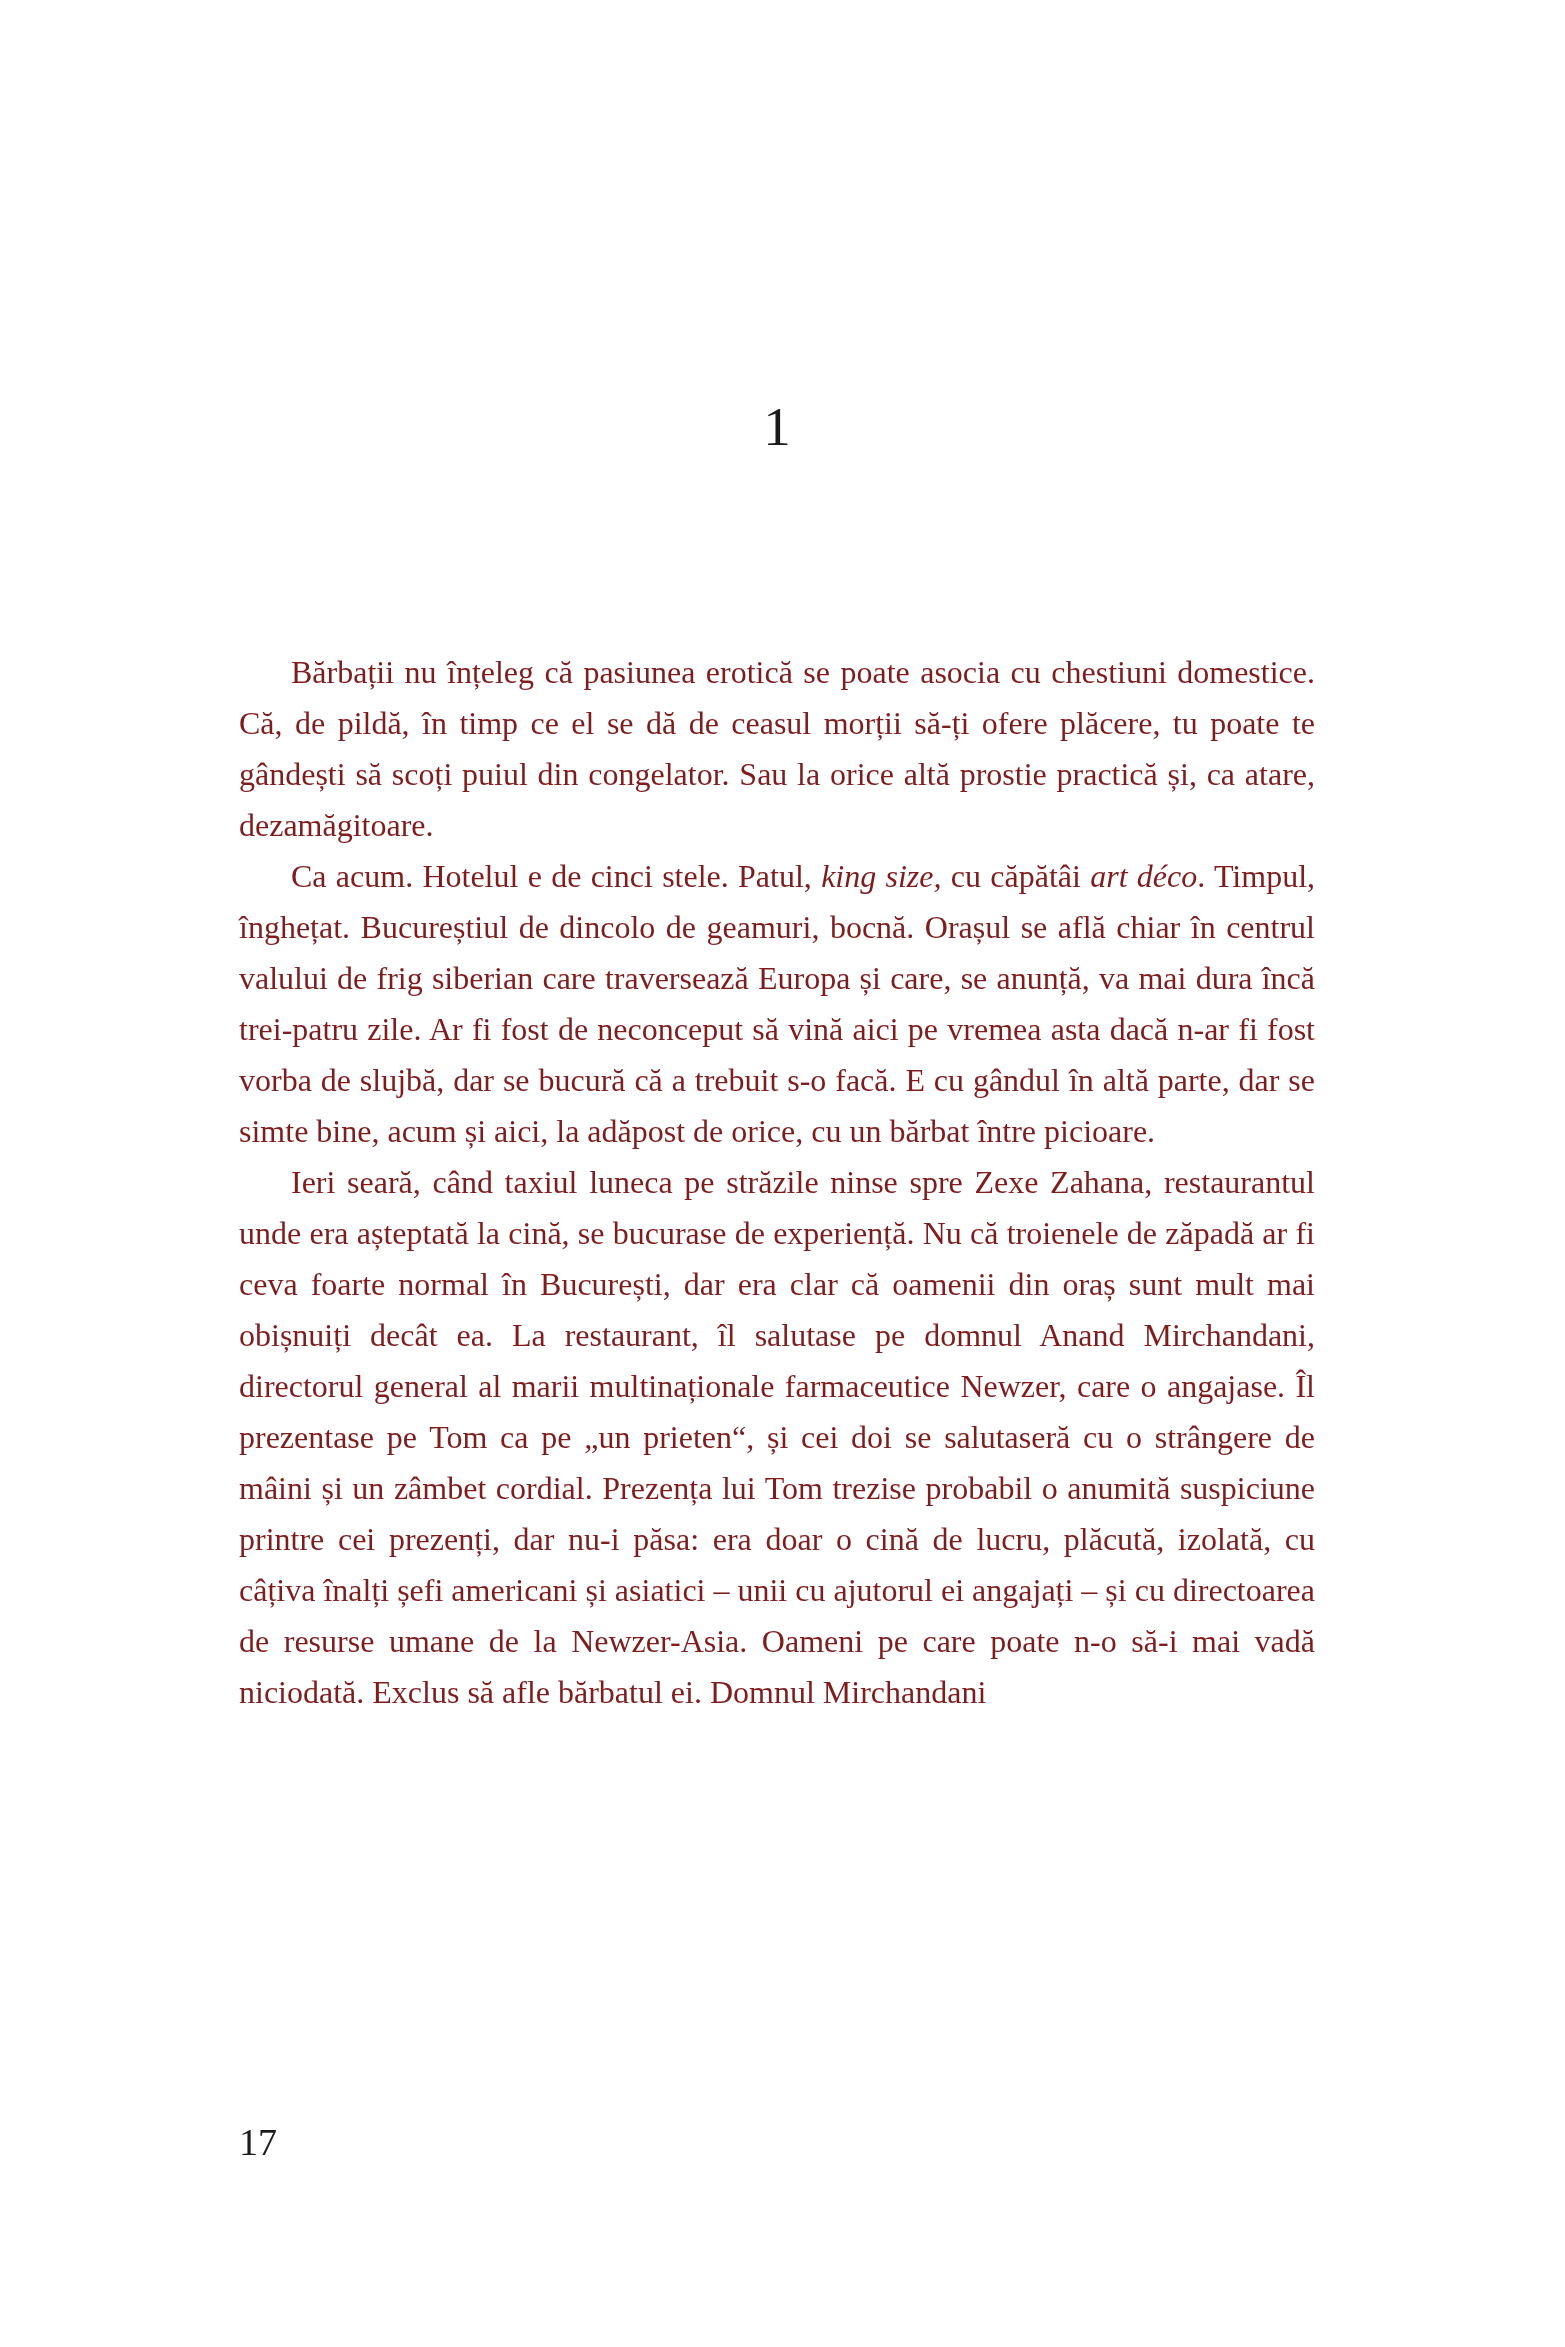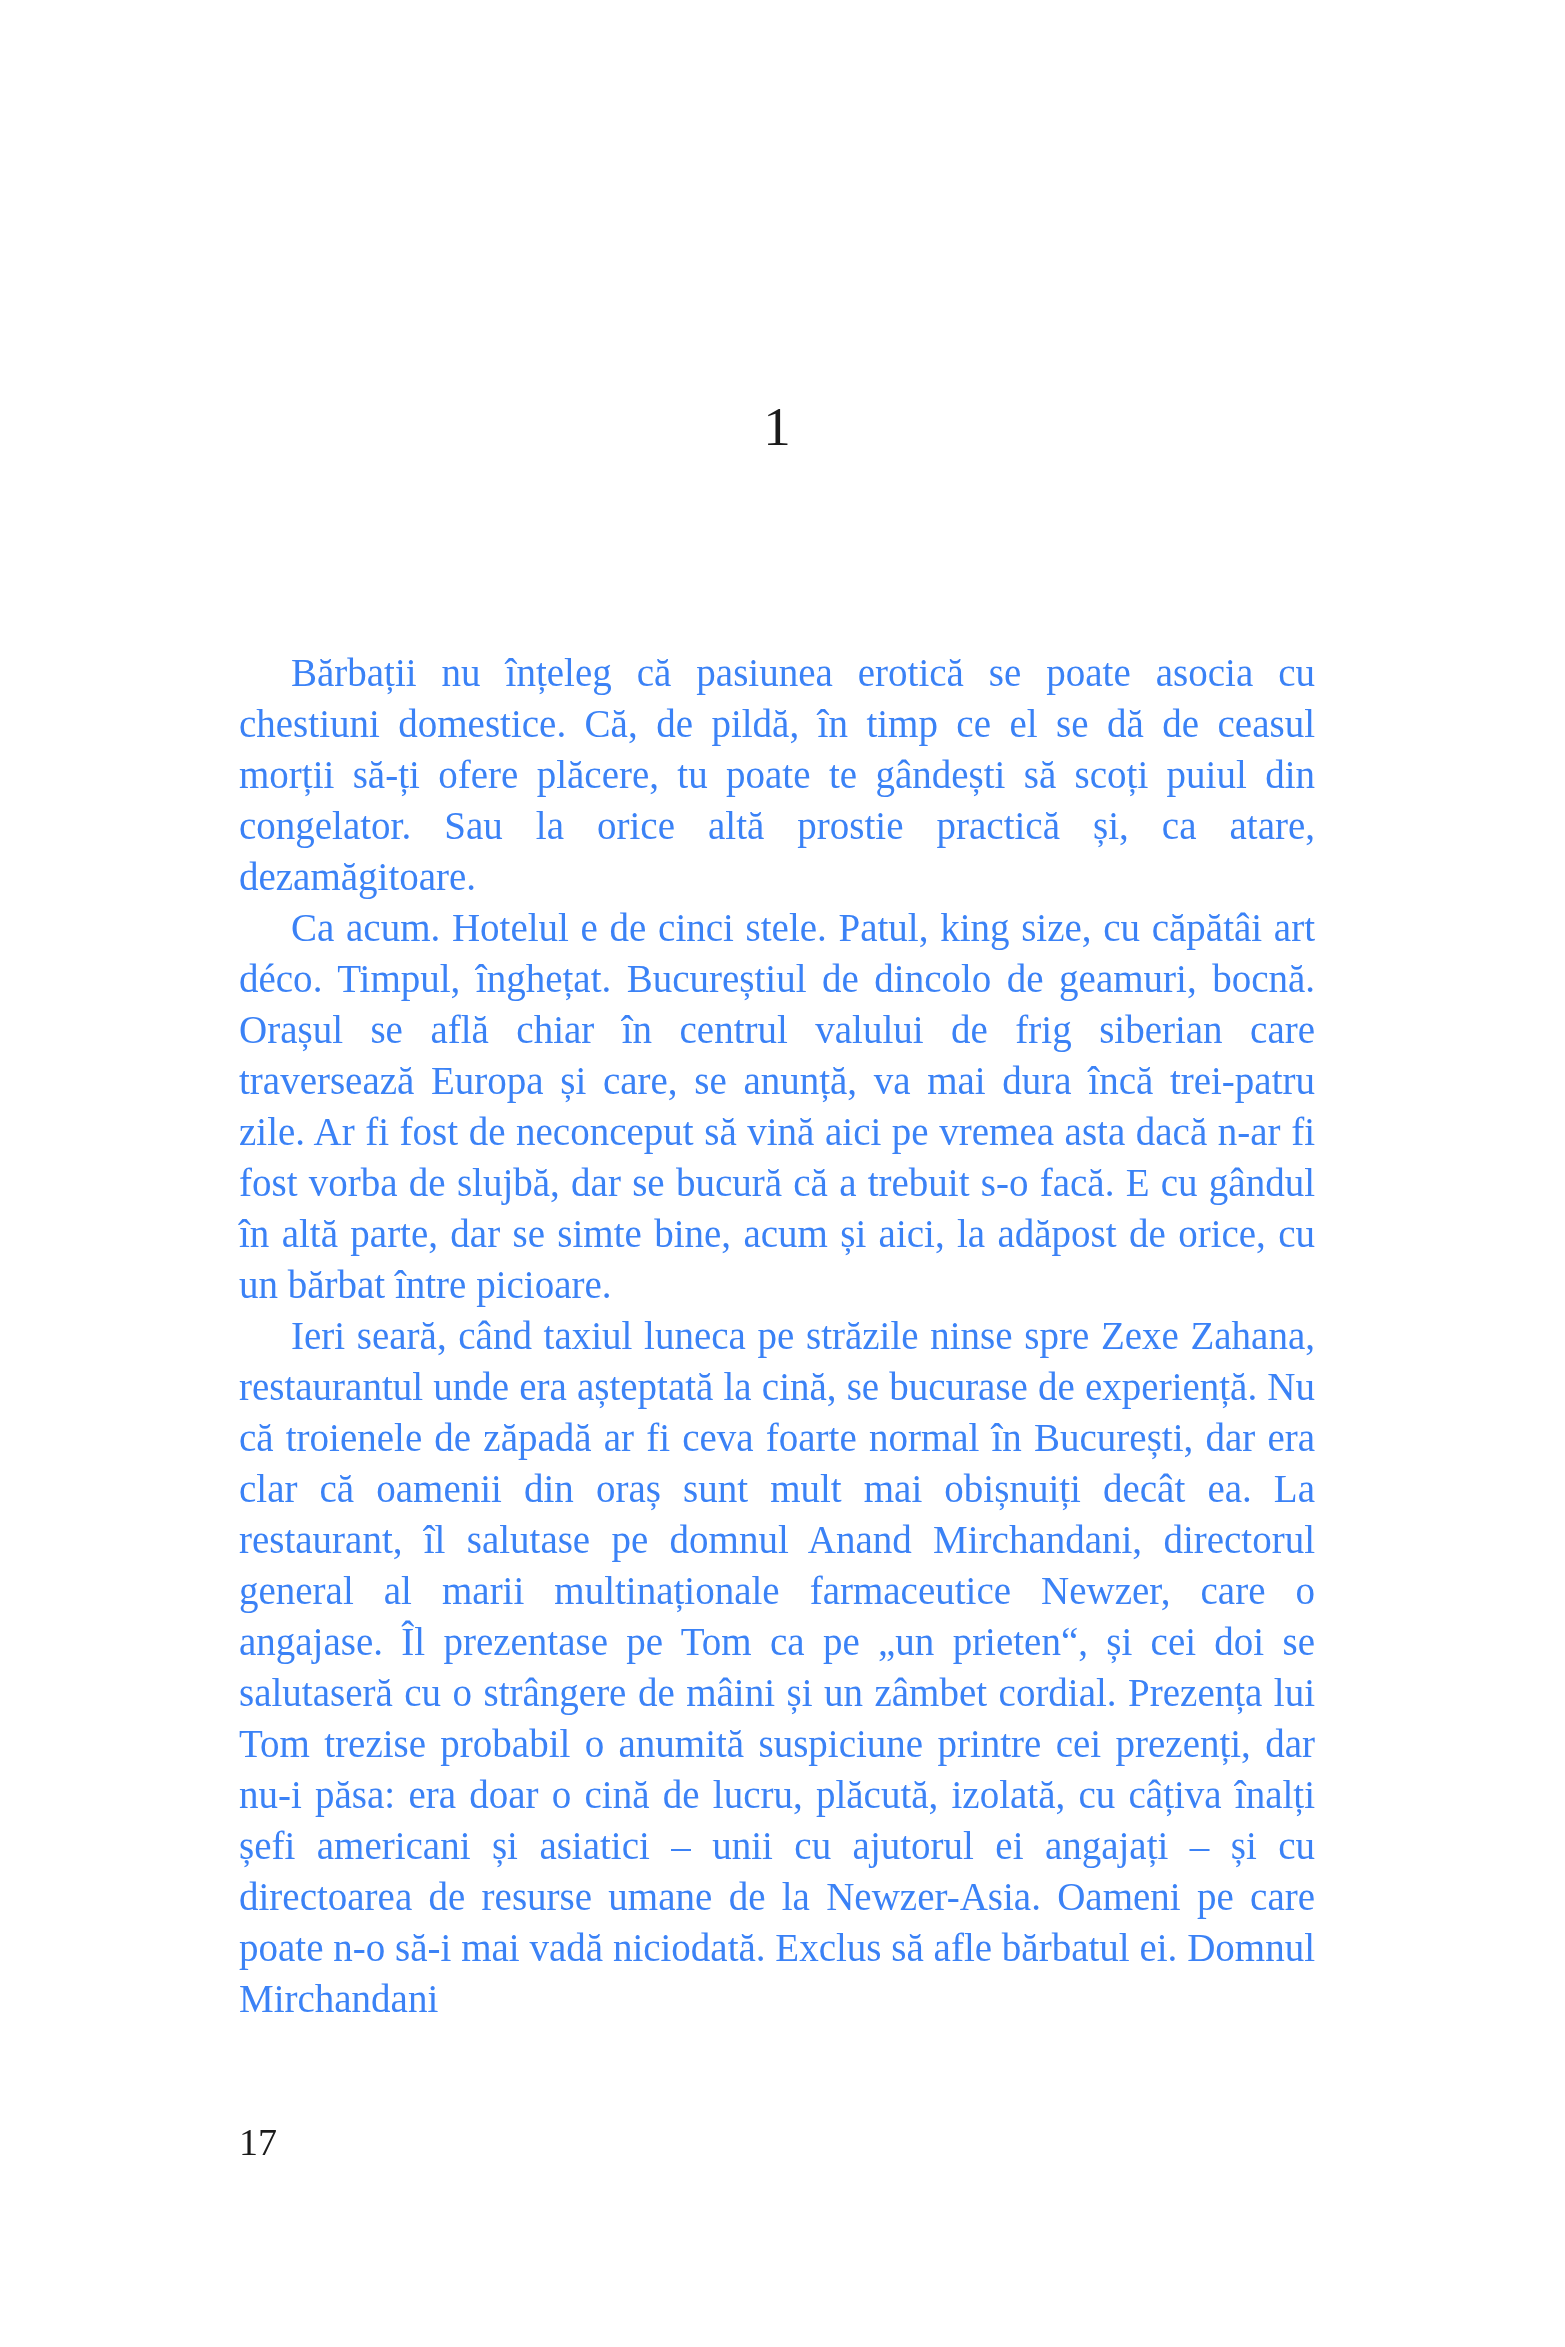--- a/index.html
+++ b/index.html
@@ -25,31 +25,32 @@
     font-size: 55px;
     line-height: 1.1;
     font-weight: normal;
     color: #1b1b1b;
   }
   .body-text {
     position: absolute;
     top: 647px;
     left: 239px;
     width: 1076px;
-    font-size: 39px;
+    font-size: 32px;
     line-height: 51px;
     text-align: justify;
-    color: #3b82f6;
+    color: #7f1d1d;
   }
   .para {
     margin: 0;
     padding: 0;
     text-indent: 52px;
   }
   .para .italic {
+    font-style: italic;
   }
   .page-number {
     position: absolute;
     top: 2122px;
     left: 239px;
     width: 1076px;
     text-align: left;
     font-size: 38px;
     line-height: 1.1;
     color: #1b1b1b;

